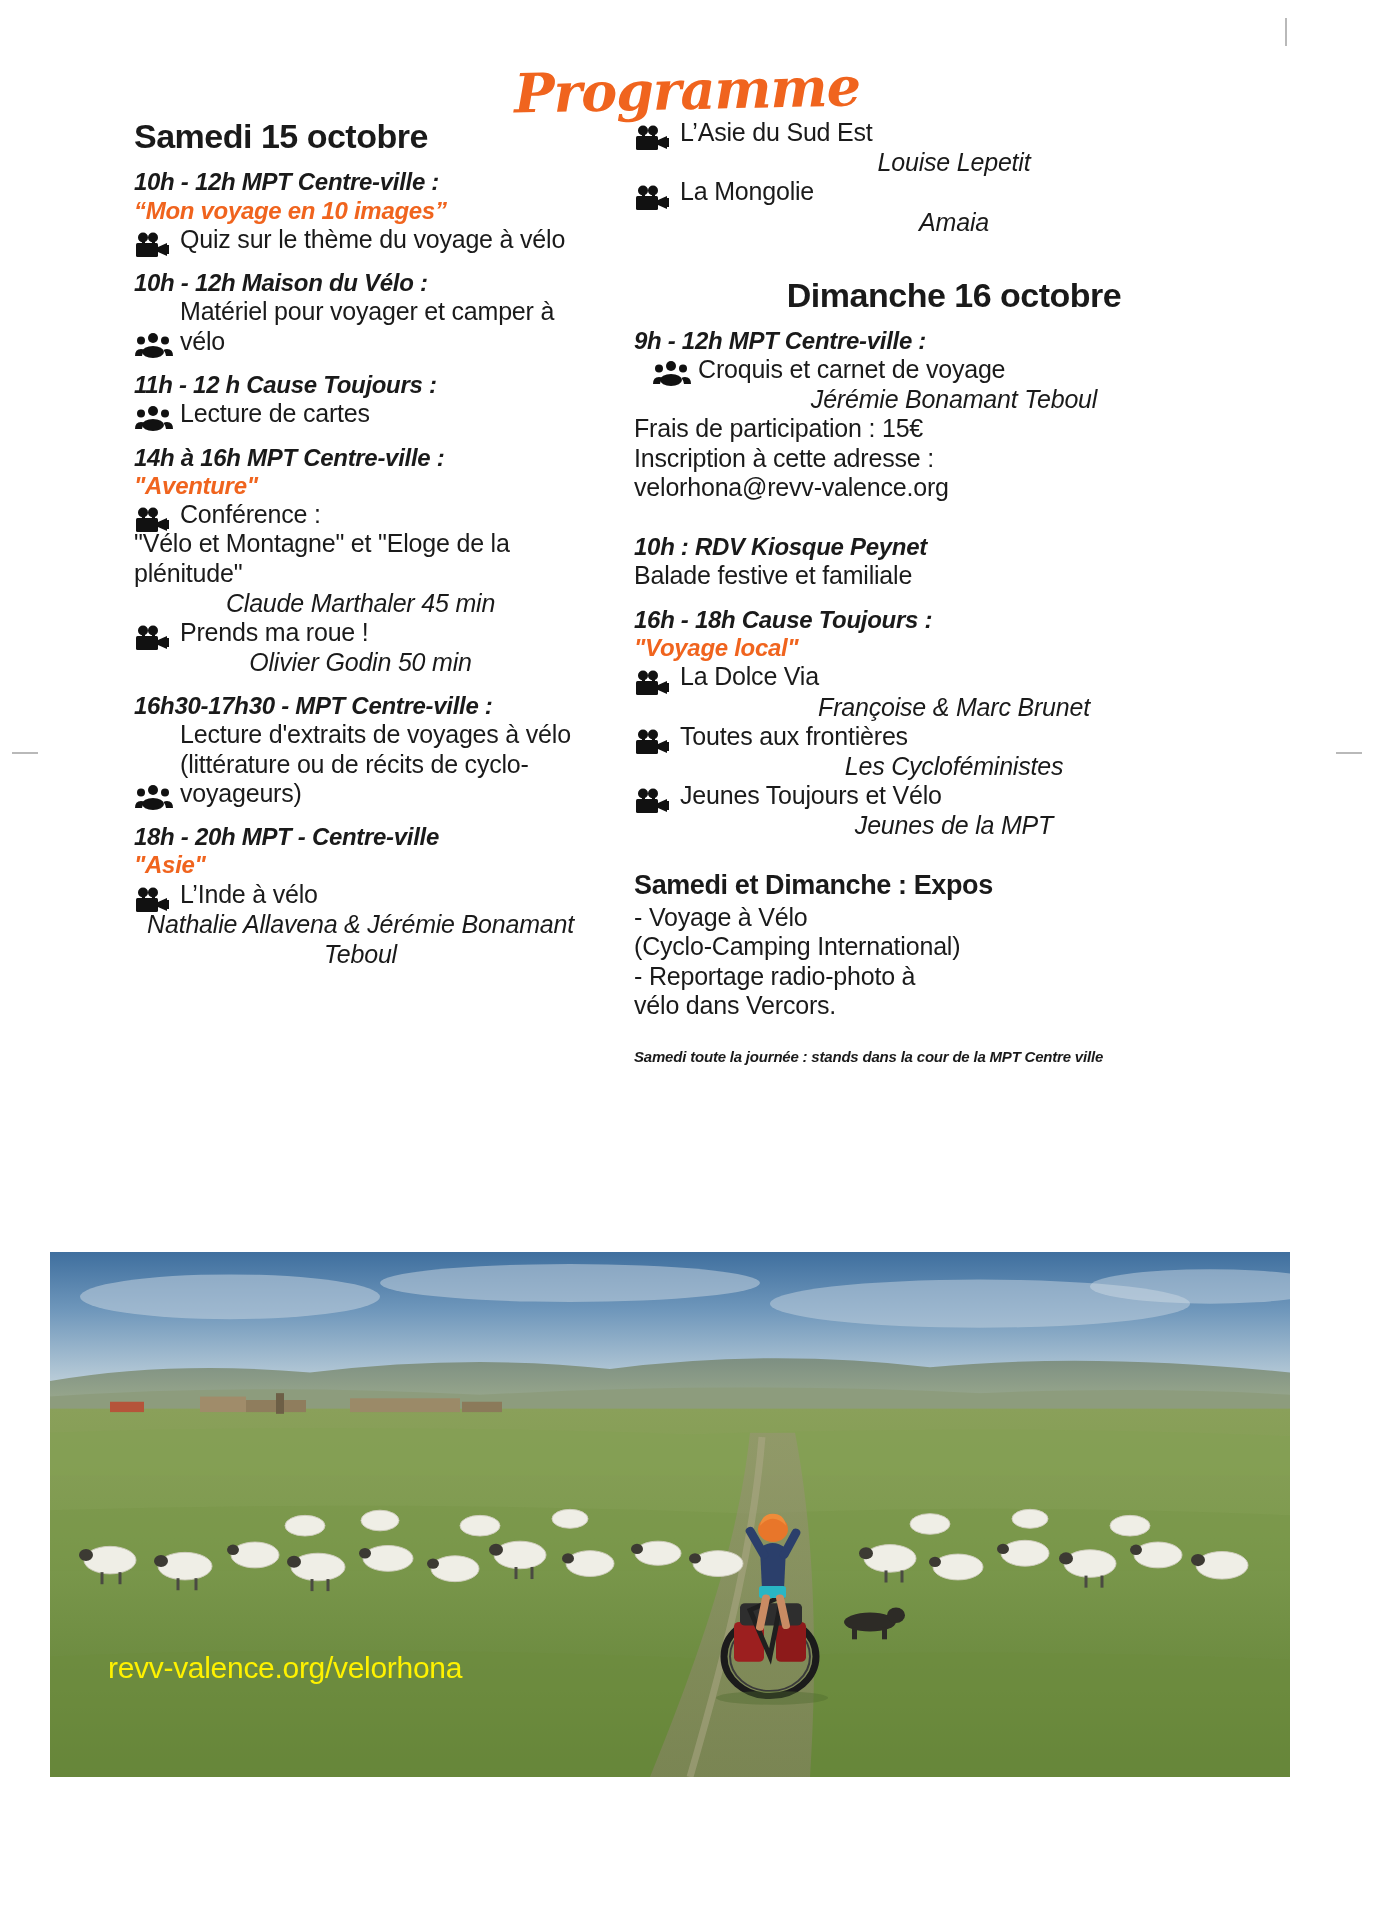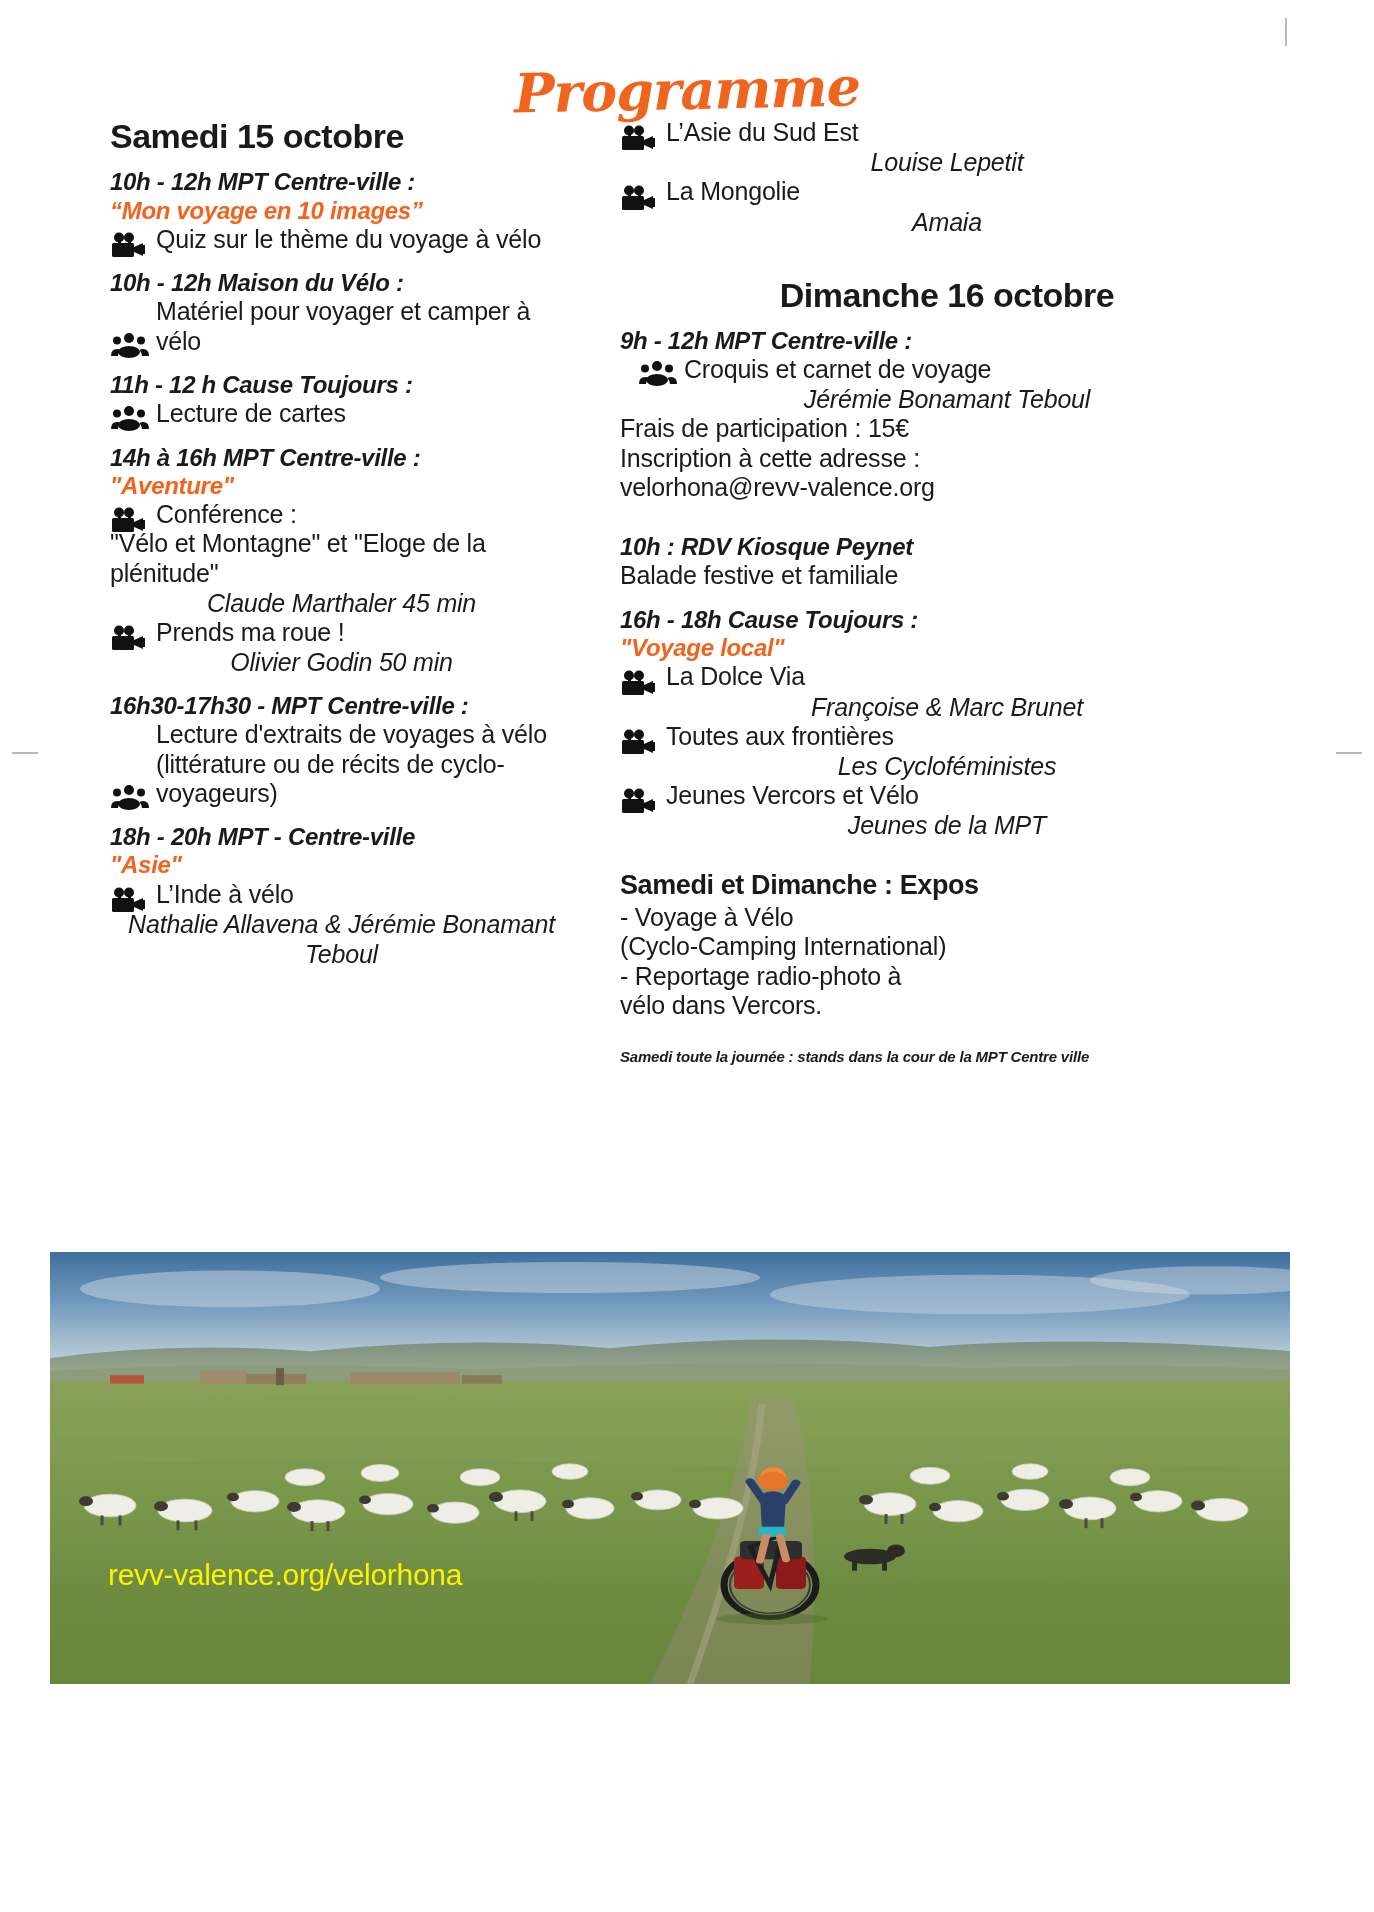--- a/index.html
+++ b/index.html
@@ -32,21 +32,21 @@
     color:#F0641E;
     letter-spacing:-1px;
     transform:rotate(-1.2deg);
   }
 
   .columns {
     position:absolute;
     top:118px; left:0; width:100%;
     display:flex;
   }
-  .col-left { width:575px; padding-left:110px; }
+  .col-left { width:575px; padding-left:110px;margin-left:24px; }
   .col-right { width:799px; padding-left:45px; padding-right:100px; }
 
   .day-heading {
     font-size:34px;
     font-weight:bold;
     letter-spacing:-0.5px;
     margin:0 0 12px 0;
     line-height:1.1;
   }
   .day-heading.dimanche { margin-top:0; }
@@ -118,21 +118,21 @@
     font-weight:bold;
   }
 
   .gap-sm { height:10px; }
   .gap-lg { height:34px; }
 
   
   .photo {
     position:absolute;
     left:50px; top:1252px;
-    width:1240px; height:432px;
+    width:1240px; height:525px;
     overflow:hidden;
   }
   .photo svg { display:block; width:100%; height:100%; }
   .photo-url {
     position:absolute;
     left:58px; bottom:92px;
     font-size:30px;
     color:#FFF200;
     letter-spacing:-0.3px;
     font-family:"Liberation Sans", sans-serif;
@@ -418,21 +418,21 @@
                   <circle cx="9" cy="5.5" r="5"></circle>
                   <circle cx="19" cy="5.5" r="5"></circle>
                   <rect x="8" y="7" width="3" height="5"></rect>
                   <rect x="18" y="7" width="3" height="5"></rect>
                   <rect x="2" y="11" width="22" height="14" rx="1.5"></rect>
                   <path d="M24 15 l9 -4 v13 l-9 -4 z"></path>
                   <rect x="32" y="13" width="3" height="9"></rect>
                 </g>
               </svg>
           </span>
-          <span class="txt">Jeunes Vercors et Vélo</span>
+          <span class="txt">Jeunes Toujours et Vélo</span>
         </div>
         <div class="speaker col-r">Jeunes de la MPT</div>
       </div>
 
       <div class="expos-title">Samedi et Dimanche : Expos</div>
       <div class="plain">- Voyage à Vélo</div>
       <div class="plain">(Cyclo-Camping International)</div>
       <div class="plain">- Reportage radio-photo à</div>
       <div class="plain">vélo dans Vercors.</div>
 

